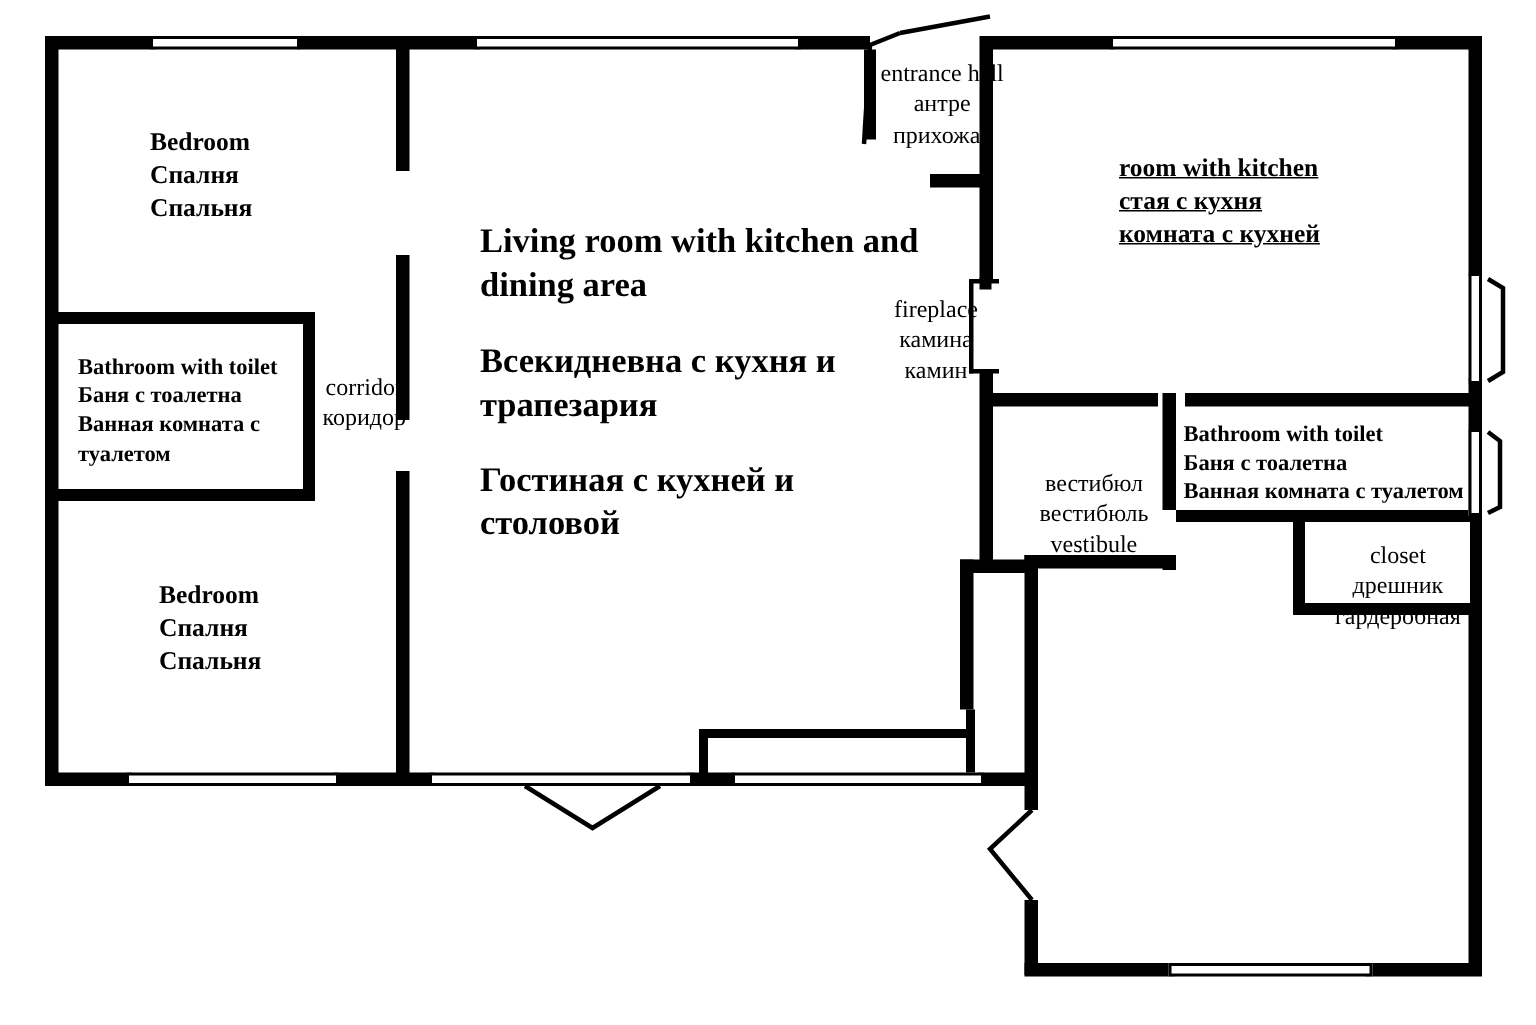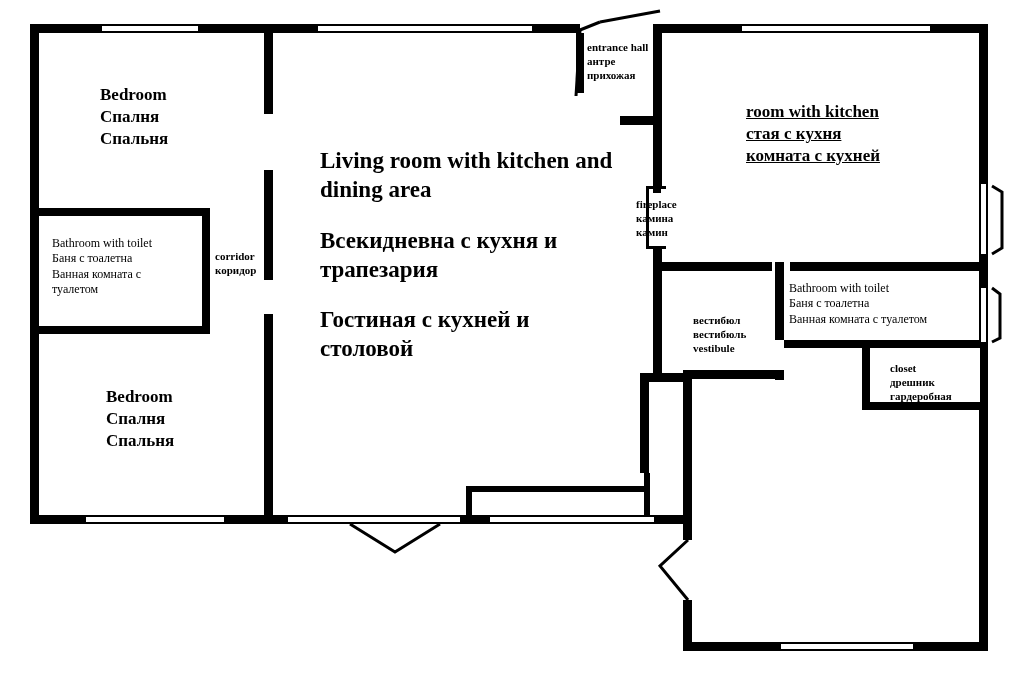--- a/index.html
+++ b/index.html
@@ -37,26 +37,27 @@
   }
   .label.big {
     font-size: 23px;
     font-weight: bold;
   }
   .label.med {
     font-size: 17px;
     font-weight: bold;
   }
   .label.small {
-    font-size: 12px;
-    font-weight: normal;
+    font-size: 15px;
+    font-weight: bold;
   }
   .label.tiny {
-    font-size: 11px;
-    font-weight: bold;
+    font-size: 16px;
+    font-weight: normal;
+    text-align: center;
   }
   svg.lines {
     position: absolute;
     left: 0;
     top: 0;
     width: 1024px;
     height: 683px;
     overflow: visible;
   }
 </style>
@@ -170,21 +171,21 @@
 Спальня</div>
   <div class="label big" style="left:320px; top:146px;">Living room with kitchen and
 dining area</div>
   <div class="label big" style="left:320px; top:305px;">Гостиная с кухней и
 столовой</div>
   <div class="label big" style="left:320px; top:226px;">Всекидневна с кухня и
 трапезария</div>
   <div class="label tiny" style="left:587px; top:40px;">entrance hall
 антре
 прихожая</div>
-  <div class="label tiny" style="left:636px; top:197px;">fireplace
+  <div class="label tiny" style="left:596px; top:197px;">fireplace
 камина
 камин</div>
   <div class="label med" style="left:746px; top:101px;text-decoration:underline;">room with kitchen
 стая с кухня
 комната с кухней</div>
   <div class="label tiny" style="left:693px; top:313px;">вестибюл
 вестибюль
 vestibule</div>
   <div class="label small" style="left:789px; top:281px;">Bathroom with toilet
 Баня с тоалетна

